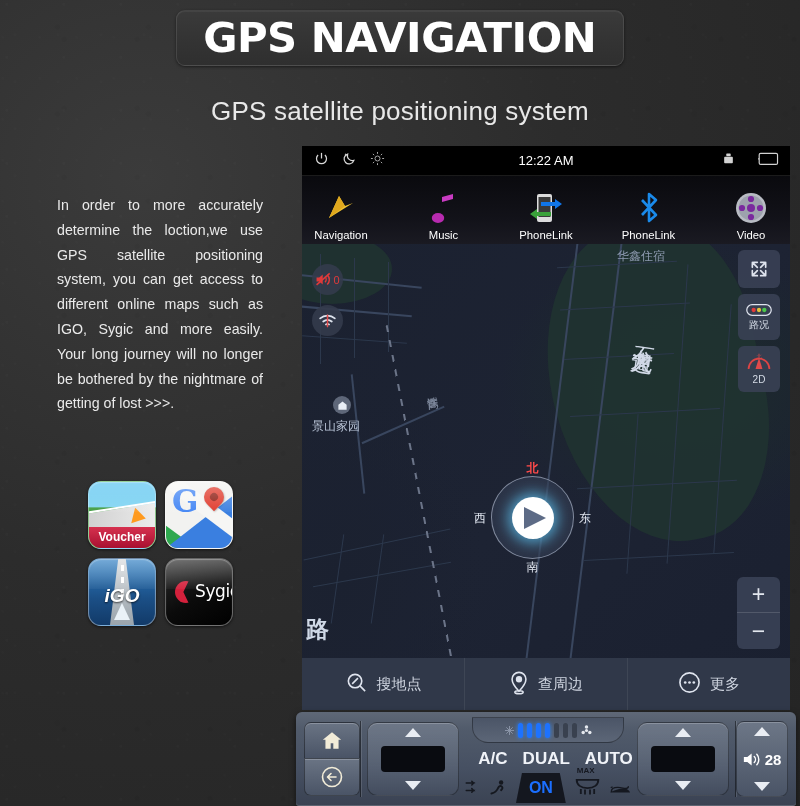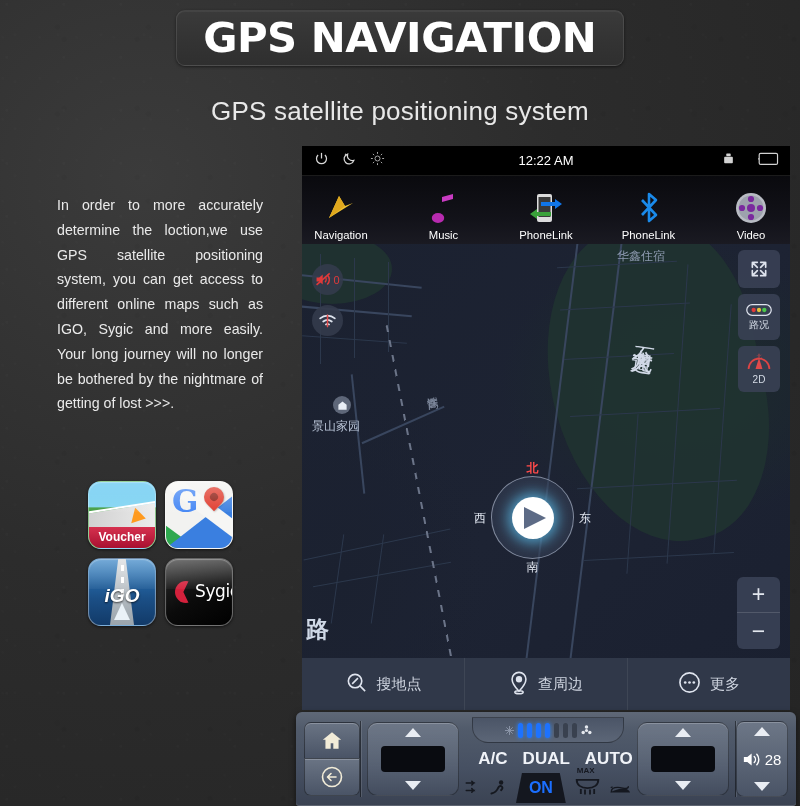--- a/index.html
+++ b/index.html
@@ -237,21 +237,21 @@
   .climate-icons { position:absolute; left:0; right:0; top:54px; display:flex;
       align-items:center; justify-content:center; gap:9px; }
   .onbtn { width:74px; height:30px; background:#14171f;
       clip-path:polygon(12% 0,88% 0,100% 100%,0 100%);
       display:flex; align-items:center; justify-content:center;
       color:#1b6fff; font-size:16px; font-weight:bold; }
   .volcol { width:52px; height:76px; border-radius:8px; margin-right:8px;
       background:linear-gradient(180deg,#6d7787,#4a5466);
       border:1px solid rgba(0,0,0,.35); box-shadow:inset 0 1px 0 rgba(255,255,255,.2);
       display:flex; flex-direction:column; align-items:center; justify-content:space-between; padding:5px 0; }
-  .volcol .vrow { display:flex; align-items:center; gap:3px; color:#fff; font-size:15px; font-weight:normal; }
+  .volcol .vrow { display:flex; align-items:center; gap:3px; color:#fff; font-size:15px; font-weight:bold; }
 </style>
 </head>
 <body>
 
 <div id="bg"></div>
 <div id="grain"></div>
 
 <div class="title-banner">
   <span>GPS NAVIGATION</span>
 </div>

